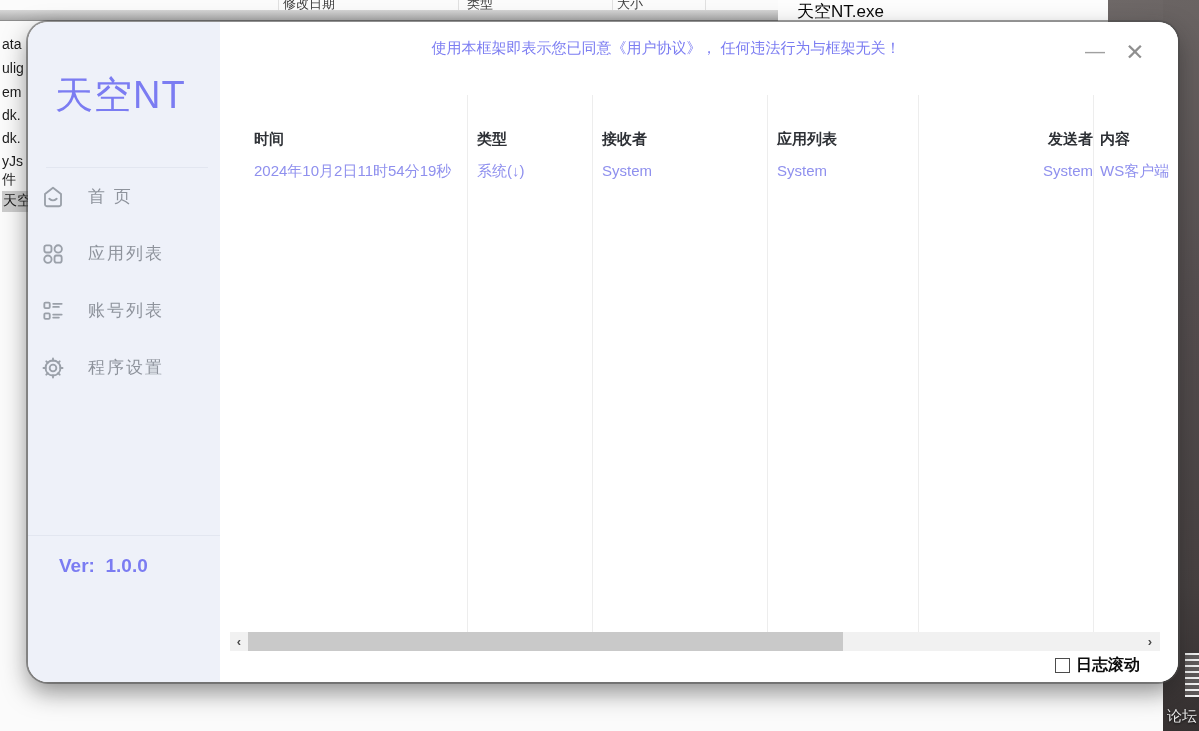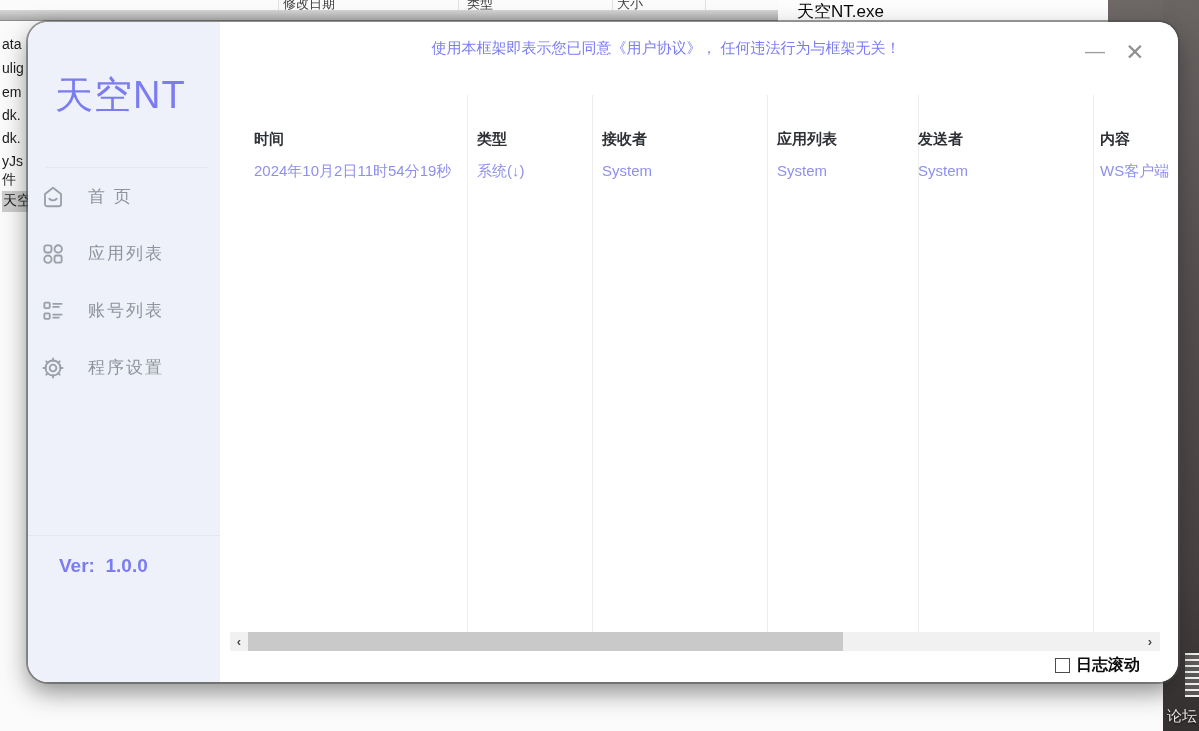--- a/index.html
+++ b/index.html
@@ -51,21 +51,21 @@
   .btn-min { position:absolute; right:72px; top:22px; width:22px; height:18px; color:#a0a0a0;
              font-size:20px; line-height:14px; text-align:center; cursor:pointer; }
   .btn-close { position:absolute; right:31px; top:18px; width:24px; height:24px; color:#8f8f8f;
                font-size:23px; line-height:24px; text-align:center; cursor:pointer; }
 
   
   .col-sep { position:absolute; top:73px; height:537px; width:1px; background:#ededed; }
   .tcol { position:absolute; top:108px; }
   .tcol .th { font-size:15px; font-weight:600; color:#2e3136; white-space:nowrap; }
   .tcol .td { margin-top:13px; font-size:15px; color:#8f90ee; white-space:nowrap; }
-  .tcol.center { text-align:left; }
+  .tcol.center { text-align:right; }
   .tcol.clip { overflow:hidden; }
 
   
   .hscroll { position:absolute; left:10px; top:610px; width:930px; height:19px; background:#f1f1f1; }
   .hs-left { position:absolute; left:0; top:0; width:18px; height:19px; color:#4a4a4a;
              font-size:13px; font-weight:bold; line-height:19px; text-align:center; cursor:pointer; }
   .hs-thumb { position:absolute; left:18px; top:0; width:595px; height:19px; background:#c9c9c9; cursor:pointer; }
   .hs-right { position:absolute; right:1px; top:0; width:18px; height:19px; color:#4a4a4a;
               font-size:13px; font-weight:bold; line-height:19px; text-align:center; cursor:pointer; }
 

